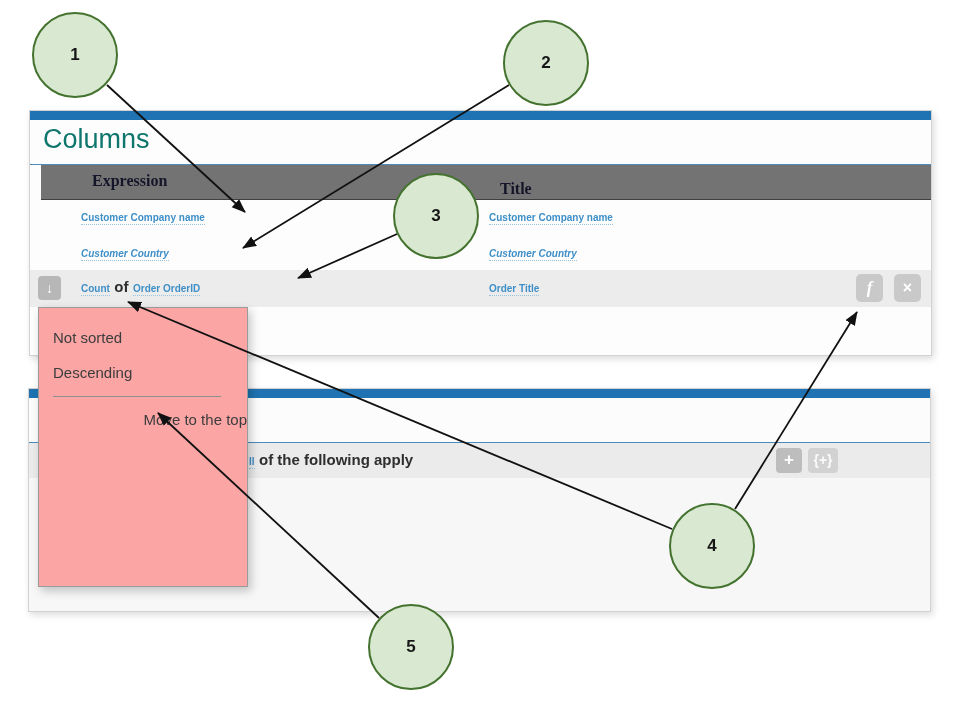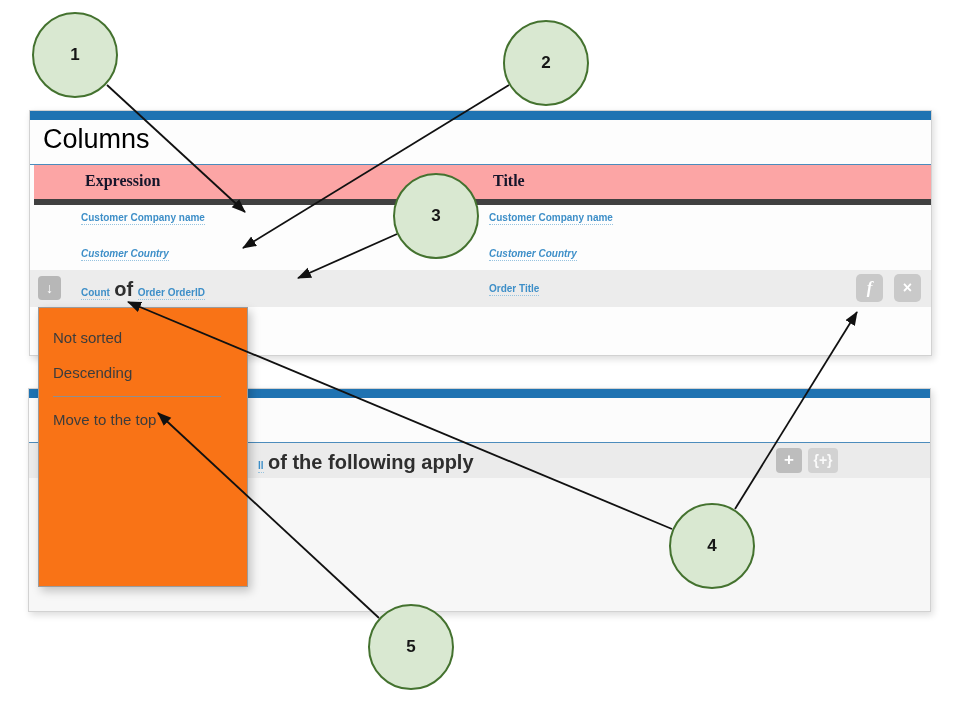--- a/index.html
+++ b/index.html
@@ -6,65 +6,65 @@
   #stage{position:relative;width:960px;height:720px;overflow:hidden;
          font-family:"Liberation Sans",sans-serif;background:#ffffff;}
 
   
   .panel{position:absolute;background:#fdfdfd;border:1px solid #d2d2d2;
          box-shadow:2px 3px 7px rgba(0,0,0,0.14);box-sizing:border-box;}
   .blue-bar{position:absolute;left:0;top:0;right:0;height:9px;background:#1f73b2;}
   .thin-blue{position:absolute;left:0;right:0;height:0;border-top:1px solid #4c8cbc;}
 
   #columns-panel{left:29px;top:110px;width:903px;height:246px;}
-  .panel-title{position:absolute;left:13px;top:13px;font-size:27px;color:#000000;letter-spacing:0;}
+  .panel-title{position:absolute;left:13px;top:13px;font-size:27px;color:#0f766e;letter-spacing:0;}
 
-  .tbl-header{position:absolute;left:4px;right:0;top:54px;height:34px;
-              border-bottom:6px solid #404040;background:#fca5a5;}
+  .tbl-header{position:absolute;left:11px;right:0;top:54px;height:34px;
+              border-bottom:1px solid #404040;background:#737373;}
   .th{position:absolute;top:7px;font-family:"Liberation Serif",serif;font-weight:bold;
       font-size:16px;color:#15152a;}
   .th-expression{left:51px;}
-  .th-title{left:459px;}
+  .th-title{left:459px;margin-top:8px;}
 
   .trow{position:absolute;left:0;right:0;height:36px;}
   .cell-exp{position:absolute;left:51px;top:8px;}
   .cell-title{position:absolute;left:459px;top:8px;}
   .link{color:#3e8fc8;font-size:10px;font-weight:bold;text-decoration:none;
         border-bottom:1px dotted #96c3e0;padding-bottom:1px;cursor:pointer;}
-  .btext{font-size:20px;font-weight:bold;color:#2e2e2e;}
+  .btext{font-size:15px;font-weight:bold;color:#2e2e2e;}
   #row-3{background:#ececec;}
 
   .mini-btn{position:absolute;border-radius:4px;color:#ffffff;text-align:center;cursor:pointer;}
   #sort-order-btn{left:8px;top:6px;width:23px;height:24px;background:#b7b7b7;
                   font-size:14px;line-height:24px;}
   #fx-btn{right:48px;top:4px;width:27px;height:28px;background:#c9c9c9;
           font-family:"Liberation Serif",serif;font-style:italic;font-weight:bold;
           font-size:17px;line-height:27px;border-radius:5px;}
   #remove-btn{right:10px;top:4px;width:27px;height:28px;background:#c9c9c9;
               font-size:16px;line-height:27px;font-weight:bold;border-radius:5px;}
 
   
   #filter-panel{left:28px;top:388px;width:903px;height:224px;background:#f7f7f7;}
   #filter-head{position:absolute;left:0;right:0;top:9px;height:44px;background:#fcfcfc;}
   #filter-row{position:absolute;left:0;right:0;top:54px;height:35px;background:#ebebeb;}
   #filter-row .thin-blue{top:-1px;}
-  #filter-text{position:absolute;left:210px;top:8px;white-space:nowrap;margin-left:19px;}
+  #filter-text{position:absolute;left:201px;top:8px;white-space:nowrap;margin-left:19px;}
   #add-btn{left:747px;top:5px;width:26px;height:25px;background:#bdbdbd;
            font-size:17px;font-weight:bold;line-height:24px;}
   #add-group-btn{left:779px;top:5px;width:30px;height:25px;background:#d2d2d2;
                  font-size:14px;font-weight:bold;line-height:24px;color:#fafafa;}
 
   
   #sort-menu{position:absolute;left:38px;top:307px;width:210px;height:280px;
-             background:#f97316;border:1px solid #9b9b9b;box-sizing:border-box;
+             background:#fca5a5;border:1px solid #9b9b9b;box-sizing:border-box;
              box-shadow:3px 4px 9px rgba(0,0,0,0.22);z-index:20;padding-top:12px;}
   .menu-item{height:35px;line-height:35px;padding-left:14px;font-size:15px;
              color:#3c3c3c;cursor:pointer;white-space:nowrap;}
   #menu-divider{height:0;border-top:1px solid #8f8f8f;margin:6px 26px 6px 14px;}
-  .menu-item.short{height:34px;line-height:34px;}
+  .menu-item.short{height:34px;line-height:34px;text-align:right;}
 
   
   #arrow-layer{position:absolute;left:0;top:0;width:960px;height:720px;
                z-index:40;pointer-events:none;}
   .callout{position:absolute;width:86px;height:86px;border-radius:50%;
            background:#d9e8d1;border:2px solid #44722f;box-sizing:border-box;
            z-index:41;display:flex;align-items:center;justify-content:center;
            font-size:17px;font-weight:bold;color:#161616;}
   #callout-1{left:32px;top:12px;}
   #callout-2{left:503px;top:20px;}

